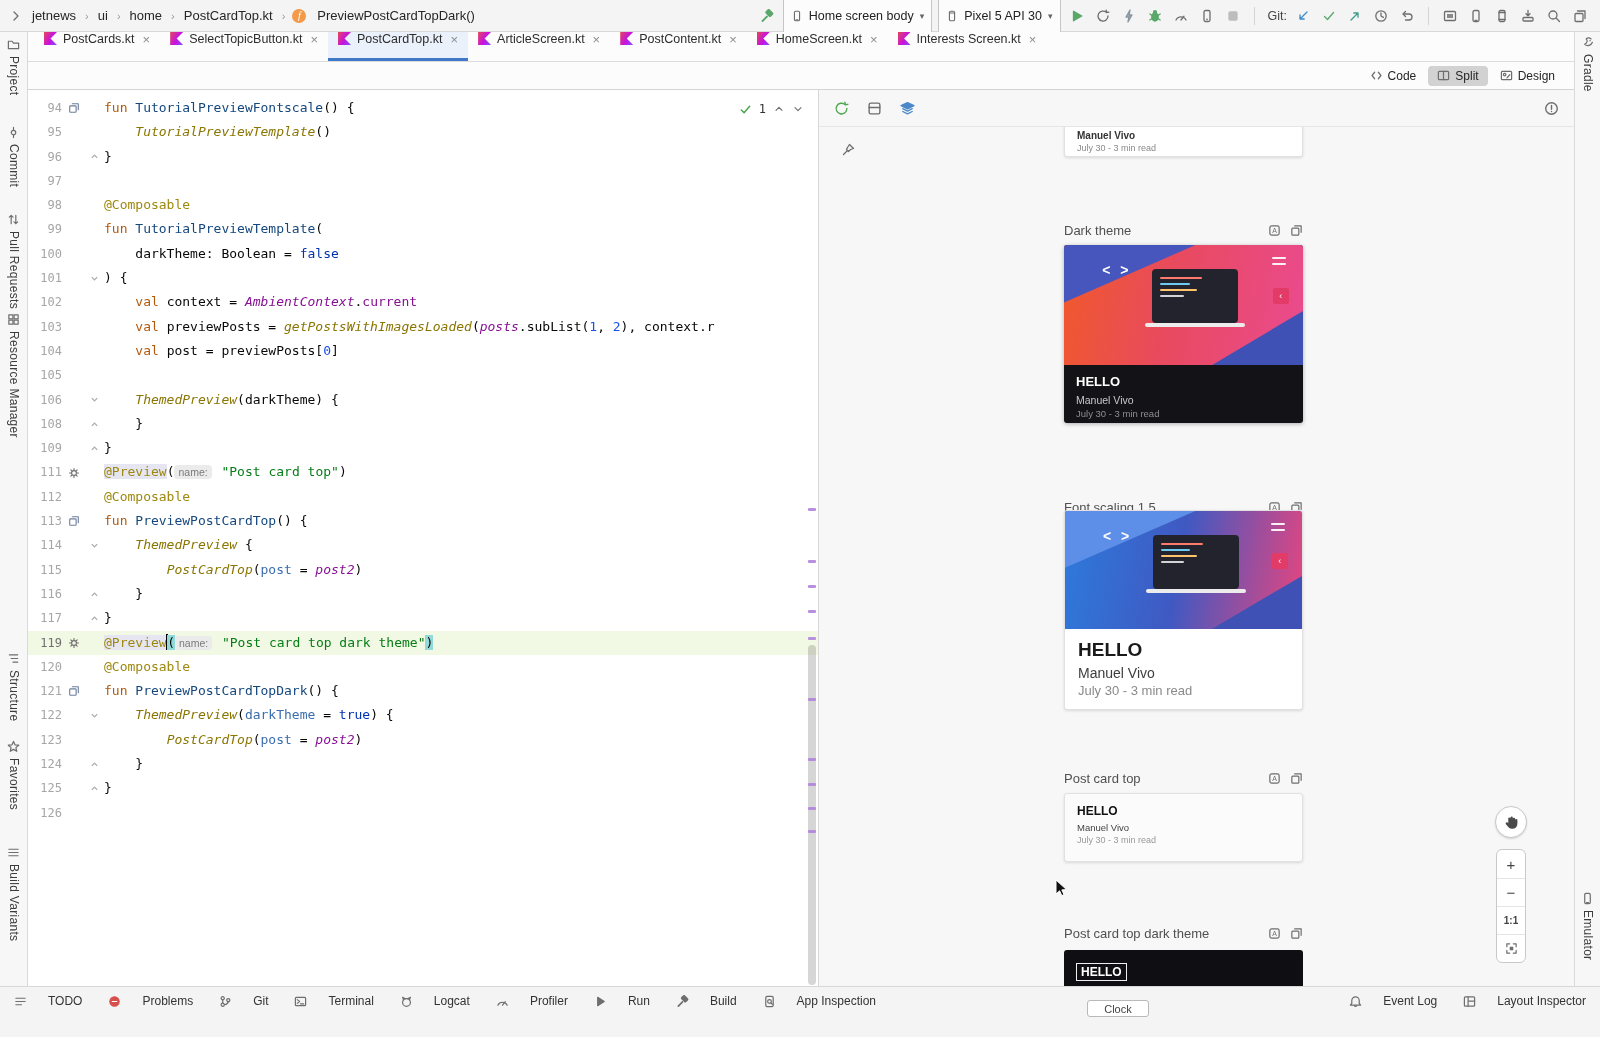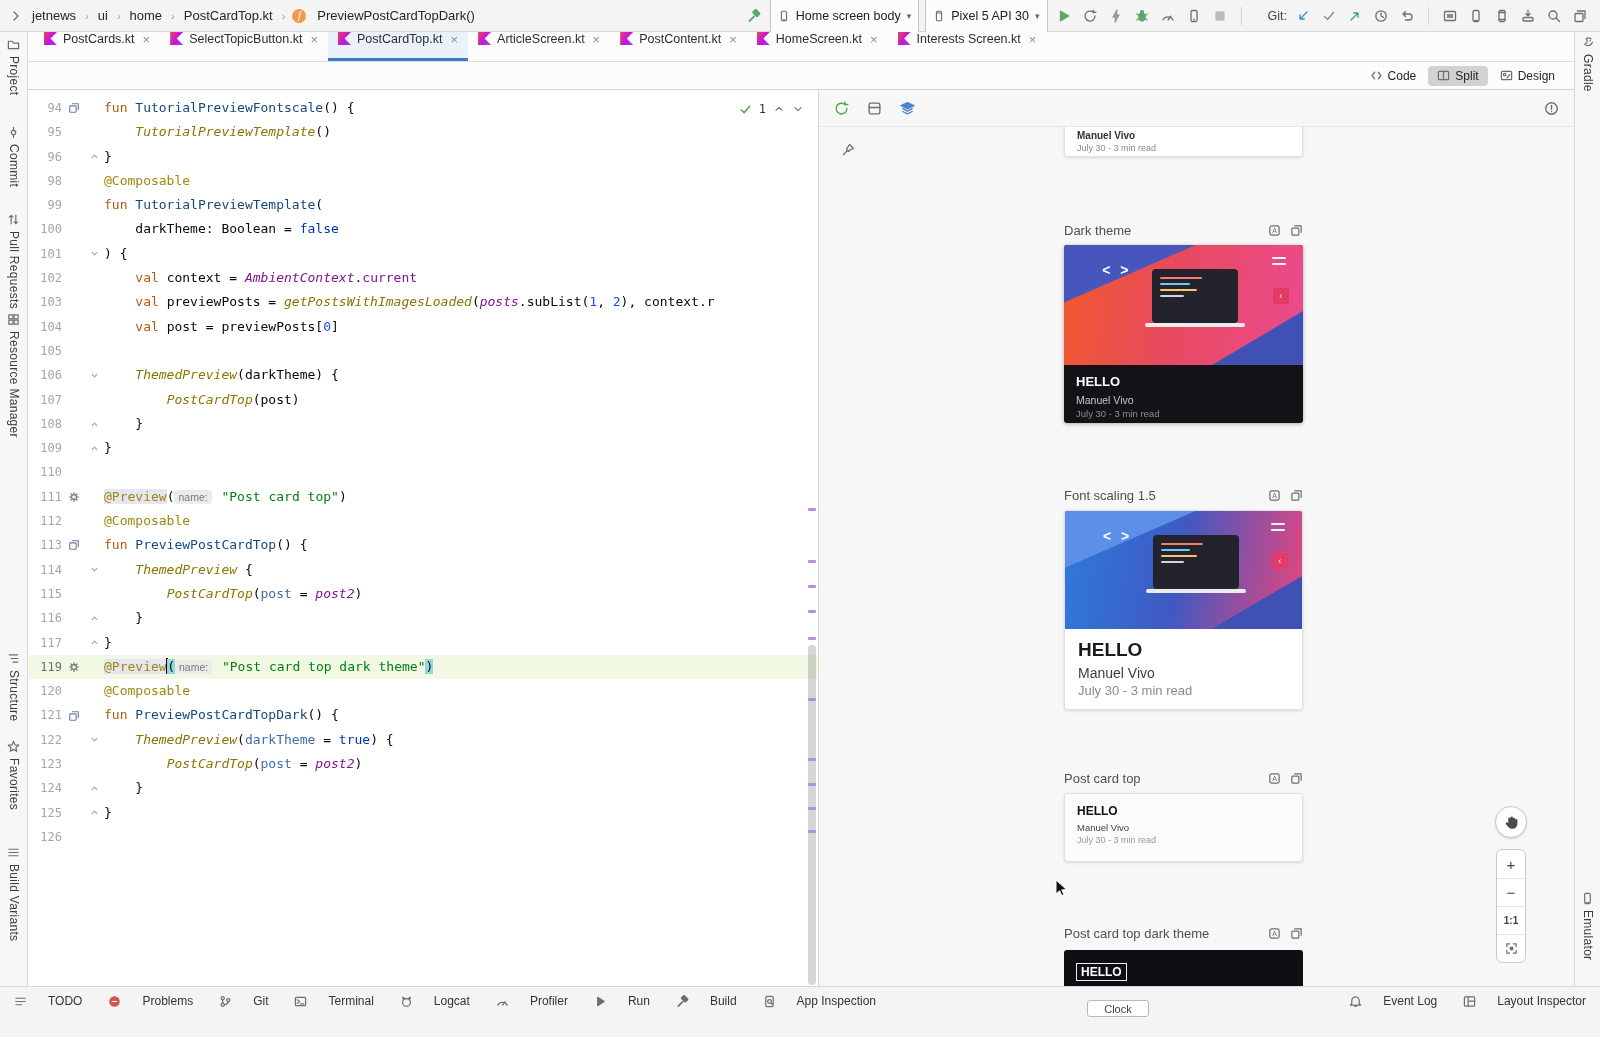--- a/index.html
+++ b/index.html
@@ -7,21 +7,21 @@
 .icon{display:inline-flex;align-items:center;justify-content:center;line-height:0}
 
 #toolbar{position:absolute;left:0;top:0;width:1600px;height:32px;background:#F4F4F4;border-bottom:1px solid #D8D8D8;display:flex;align-items:center;padding:0 10px;gap:6px;font-size:13px}
 #toolbar .crumb{color:#262626;padding:1px 2px;cursor:default}
 #toolbar .csep{color:#9a9a9a;font-size:11px;margin:0 1px}
 .fbadge{width:14px;height:14px;border-radius:50%;background:#F2994A;color:#fff;font-size:10px;font-style:italic;font-family:"Liberation Serif",serif;display:inline-flex;align-items:center;justify-content:center;margin-right:3px}
 .chip{height:41px;border:1px solid #C6C6C6;border-radius:4px;background:#FCFCFC;display:inline-flex;align-items:center;gap:6px;padding:0 7px;font-size:12.5px;color:#222}
 .chip .dd{font-size:9px;color:#666}
 .tbicon{padding:3px;border-radius:4px}
 .sep{width:1px;height:18px;background:#D4D4D4;margin:0 5px}
-#toolbar .gitlabel{color:#444;font-size:12.5px;margin-left:15px}
+#toolbar .gitlabel{color:#444;font-size:12.5px;margin-left:2px}
 
 #tabbar{position:absolute;left:28px;top:32px;width:1546px;height:30px;background:#FCFCFC;border-bottom:1px solid #DCDCDC;display:flex;align-items:stretch;padding-left:6px}
 .tab{display:flex;align-items:flex-start;gap:6px;padding:0 10px;font-size:12.5px;color:#2d2d2d;position:relative;cursor:default}
 .tab.active{background:#EAF1FA;box-shadow:inset 0 -3px 0 #3E78C9}
 .tab .close{color:#8d8d8d;font-size:13px;margin-left:2px}
 .kico{width:13px;height:13px;background:linear-gradient(120deg,#E44857,#C711E1 55%,#7F52FF);clip-path:polygon(0 0,100% 0,50% 50%,100% 100%,0 100%);flex:none}
 
 #modebar{position:absolute;left:28px;top:62px;width:1546px;height:28px;background:#FCFCFC;border-bottom:1px solid #D4D4D4;display:flex;align-items:center;justify-content:flex-end;padding-right:10px;gap:3px}
 .mode{display:flex;align-items:center;gap:5px;padding:3px 9px;border-radius:4px;font-size:12px;color:#262626}
 .mode.sel{background:#D2D2D2}
@@ -410,20 +410,26 @@
       <span class="ln">96</span>
       <span class="gic"></span>
       <span class="fold">
         <svg width="9" height="9" viewBox="0 0 10 10" fill="none" stroke="#ABABAB" stroke-width="1.4">
           <path d="M2 6.5 L5 3.5 L8 6.5"></path>
         </svg>
       </span>
       <span class="code"><span class="pl">}</span></span>
     </div>
     <div class="line">
+      <span class="ln">97</span>
+      <span class="gic"></span>
+      <span class="fold"></span>
+      <span class="code"></span>
+    </div>
+    <div class="line">
       <span class="ln">98</span>
       <span class="gic"></span>
       <span class="fold"></span>
       <span class="code"><span class="ann">@Composable</span></span>
     </div>
     <div class="line">
       <span class="ln">99</span>
       <span class="gic"></span>
       <span class="fold"></span>
       <span class="code"><span class="kw">fun </span><span class="decl">TutorialPreviewTemplate</span><span class="pl">(</span></span>
@@ -472,50 +478,38 @@
       <span class="ln">106</span>
       <span class="gic"></span>
       <span class="fold">
         <svg width="9" height="9" viewBox="0 0 10 10" fill="none" stroke="#ABABAB" stroke-width="1.4">
           <path d="M2 3.5 L5 6.5 L8 3.5"></path>
         </svg>
       </span>
       <span class="code"><span class="pl">    </span><span class="call">ThemedPreview</span><span class="pl">(darkTheme) {</span></span>
     </div>
     <div class="line">
-      <span class="ln">107</span>
-      <span class="gic"></span>
-      <span class="fold"></span>
-      <span class="code"><span class="pl">        </span><span class="call">PostCardTop</span><span class="pl">(post)</span></span>
-    </div>
-    <div class="line">
       <span class="ln">108</span>
       <span class="gic"></span>
       <span class="fold">
         <svg width="9" height="9" viewBox="0 0 10 10" fill="none" stroke="#ABABAB" stroke-width="1.4">
           <path d="M2 6.5 L5 3.5 L8 6.5"></path>
         </svg>
       </span>
       <span class="code"><span class="pl">    }</span></span>
     </div>
     <div class="line">
       <span class="ln">109</span>
       <span class="gic"></span>
       <span class="fold">
         <svg width="9" height="9" viewBox="0 0 10 10" fill="none" stroke="#ABABAB" stroke-width="1.4">
           <path d="M2 6.5 L5 3.5 L8 6.5"></path>
         </svg>
       </span>
       <span class="code"><span class="pl">}</span></span>
-    </div>
-    <div class="line">
-      <span class="ln">110</span>
-      <span class="gic"></span>
-      <span class="fold"></span>
-      <span class="code"></span>
     </div>
     <div class="line">
       <span class="ln">111</span>
       <span class="gic">
         <svg width="12" height="12" viewBox="0 0 14 14" fill="none" stroke="#6E6E6E" stroke-width="1.3" stroke-linecap="round" stroke-linejoin="round">
           <circle cx="7" cy="7" r="2.8"></circle>
           <path d="M7 1.8 V3.4 M7 10.6 V12.2 M1.8 7 H3.4 M10.6 7 H12.2 M3.3 3.3 L4.4 4.4 M10.7 3.3 L9.6 4.4 M3.3 10.7 L4.4 9.6 M10.7 10.7 L9.6 9.6"></path>
         </svg>
       </span>
       <span class="fold"></span>
@@ -752,21 +746,21 @@
             <i style="top: 10%;"></i>
             <i style="top: 15%;"></i>
           </div>
         </div>
         <div style="padding: 0px 12px;">
           <div style="font-weight: bold; font-size: 13px; color: rgb(255, 255, 255); margin-top: 9px;">HELLO</div>
           <div style="font-size: 10.5px; color: rgb(201, 201, 201); margin-top: 5px;">Manuel Vivo</div>
           <div style="font-size: 9.5px; color: rgb(143, 143, 143); margin-top: 2px;">July 30 - 3 min read</div>
         </div>
       </div>
-      <div class="plabel" style="top: 360px;">
+      <div class="plabel" style="top: 372px;">
         <span class="t">Font scaling 1.5</span>
         <span class="icons">
           <span class="icon ">
             <svg width="13" height="13" viewBox="0 0 14 14" fill="none" stroke="#6E6E6E" stroke-width="1.3" stroke-linecap="round" stroke-linejoin="round">
               <rect x="2" y="2" width="10" height="10" rx="2"></rect>
               <text x="7" y="10" font-size="7.5" fill="#6E6E6E" stroke="none" text-anchor="middle" font-family="Liberation Sans, sans-serif">A</text>
             </svg>
           </span>
           <span class="icon ">
             <svg width="13" height="13" viewBox="0 0 14 14" fill="none" stroke="#6E6E6E" stroke-width="1.3" stroke-linecap="round" stroke-linejoin="round">

